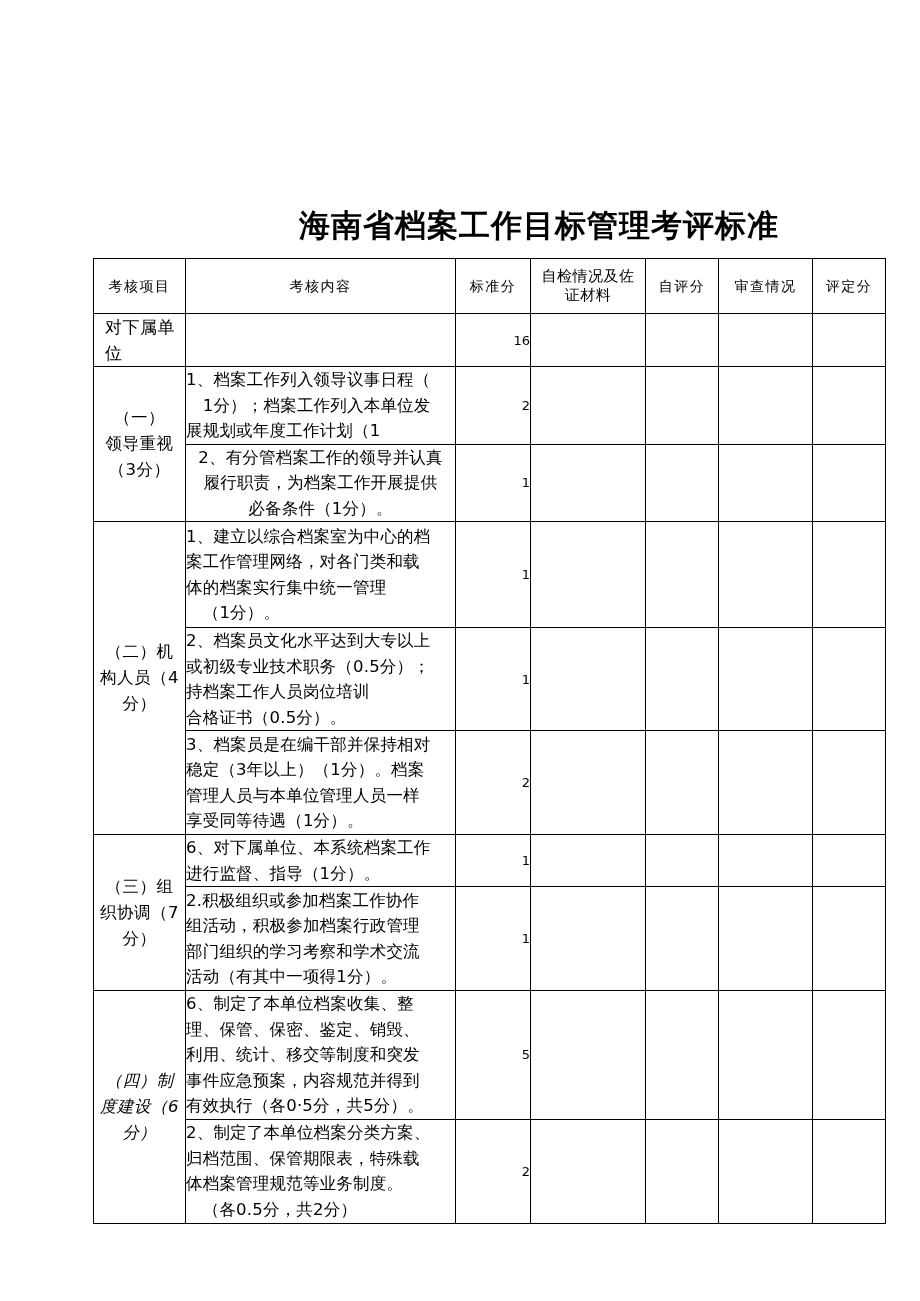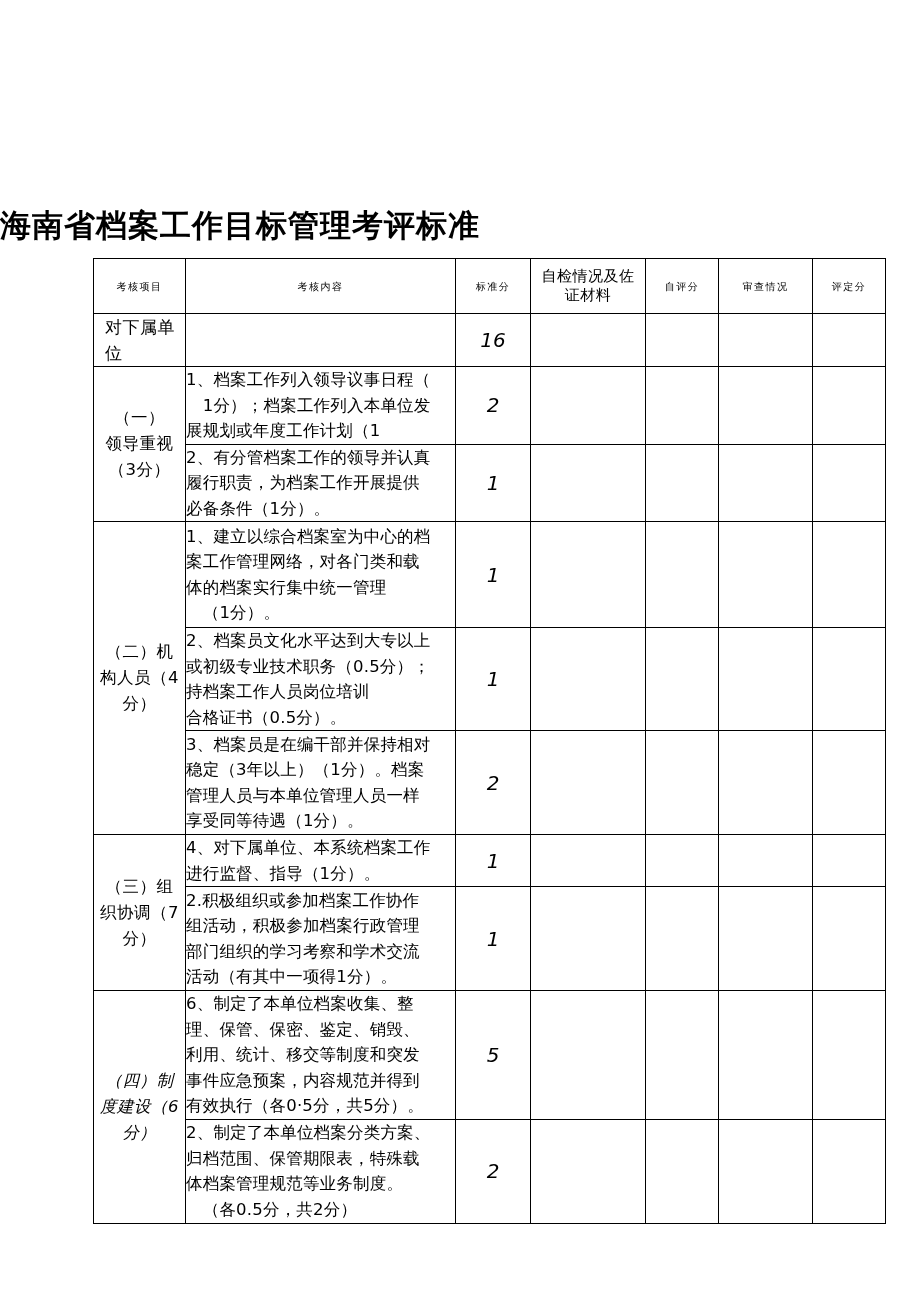--- a/index.html
+++ b/index.html
@@ -21,21 +21,21 @@
     left: 0;
     top: 0;
     width: 920px;
     height: 1301px;
   }
   .doc-title {
     position: absolute;
     left: 0;
     top: 207px;
     width: 779px;
-    text-align: left;
+    text-align: right;
     font-family: "Liberation Serif", "DejaVu Serif", serif;
     font-size: 31px;
     font-weight: bold;
     letter-spacing: 1px;
     line-height: 38px;
     white-space: nowrap;
   }
   table.grid {
     position: absolute;
     left: 93px;
@@ -56,21 +56,21 @@
   col.c-std     { width: 75px; }
   col.c-self    { width: 115px; }
   col.c-selfsc  { width: 73px; }
   col.c-review  { width: 94px; }
   col.c-final   { width: 73px; }
 
   thead td {
     height: 54px;
     text-align: center;
     font-family: "Liberation Serif", "DejaVu Serif", serif;
-    font-size: 10px;
+    font-size: 14px;
     line-height: 19px;
     letter-spacing: 1.5px;
   }
   thead td.hdr-wrap {
     font-size: 15px;
     letter-spacing: 0.5px;
     padding: 0 3px;
   }
 
   td.item-cell {
@@ -88,24 +88,23 @@
   }
   td.content-cell {
     text-align: left;
     font-size: 16.5px;
     line-height: 25.5px;
     letter-spacing: 0.2px;
     padding: 2px 2px 2px 4px;
     font-family: "DejaVu Sans", "Liberation Sans", sans-serif;
   }
   td.score-cell {
-    text-align: center;
-    font-size: 20px;
+    text-align: right;
+    font-size: 13px;
     font-family: "DejaVu Sans", "Liberation Sans", sans-serif;
-    font-style: italic;
   }
   td.blank-cell { }
 </style>
 </head>
 <body>
 
 <div class="page">
 
   <div class="doc-title">海南省档案工作目标管理考评标准</div>
 
@@ -147,21 +146,21 @@
           <td class="content-cell" style="white-space: pre-line; margin-left: 32px;">1、档案工作列入领导议事日程（
 　1分）；档案工作列入本单位发
 展规划或年度工作计划（1</td>
           <td class="score-cell">2</td>
           <td class="blank-cell score-cell"></td>
           <td class="blank-cell score-cell"></td>
           <td class="blank-cell score-cell"></td>
           <td class="blank-cell score-cell"></td>
         </tr>
         <tr style="height: 72px;">
-          <td class="content-cell" style="white-space: pre-line;">2、有分管档案工作的领导并认真
+          <td class="content-cell" style="white-space: pre-line; text-align: center;">2、有分管档案工作的领导并认真
 履行职责，为档案工作开展提供
 必备条件（1分）。</td>
           <td class="score-cell">1</td>
           <td class="blank-cell score-cell"></td>
           <td class="blank-cell score-cell"></td>
           <td class="blank-cell score-cell"></td>
           <td class="blank-cell score-cell"></td>
         </tr>
         <tr style="height: 106px;">
           <td class="item-cell" rowspan="3" style="white-space: pre-line; text-align: center;">（二）机
@@ -196,21 +195,21 @@
           <td class="score-cell">2</td>
           <td class="blank-cell score-cell"></td>
           <td class="blank-cell score-cell"></td>
           <td class="blank-cell score-cell"></td>
           <td class="blank-cell score-cell"></td>
         </tr>
         <tr style="height: 52px;">
           <td class="item-cell" rowspan="2" style="white-space: pre-line;">（三）组
 织协调（7
 分）</td>
-          <td class="content-cell" style="white-space: pre-line;">4、对下属单位、本系统档案工作
+          <td class="content-cell" style="white-space: pre-line;">6、对下属单位、本系统档案工作
 进行监督、指导（1分）。</td>
           <td class="score-cell">1</td>
           <td class="blank-cell score-cell"></td>
           <td class="blank-cell score-cell"></td>
           <td class="blank-cell score-cell"></td>
           <td class="blank-cell score-cell"></td>
         </tr>
         <tr style="height: 104px;">
           <td class="content-cell" style="white-space: pre-line; margin-left: 12px;">2.积极组织或参加档案工作协作
 组活动，积极参加档案行政管理

